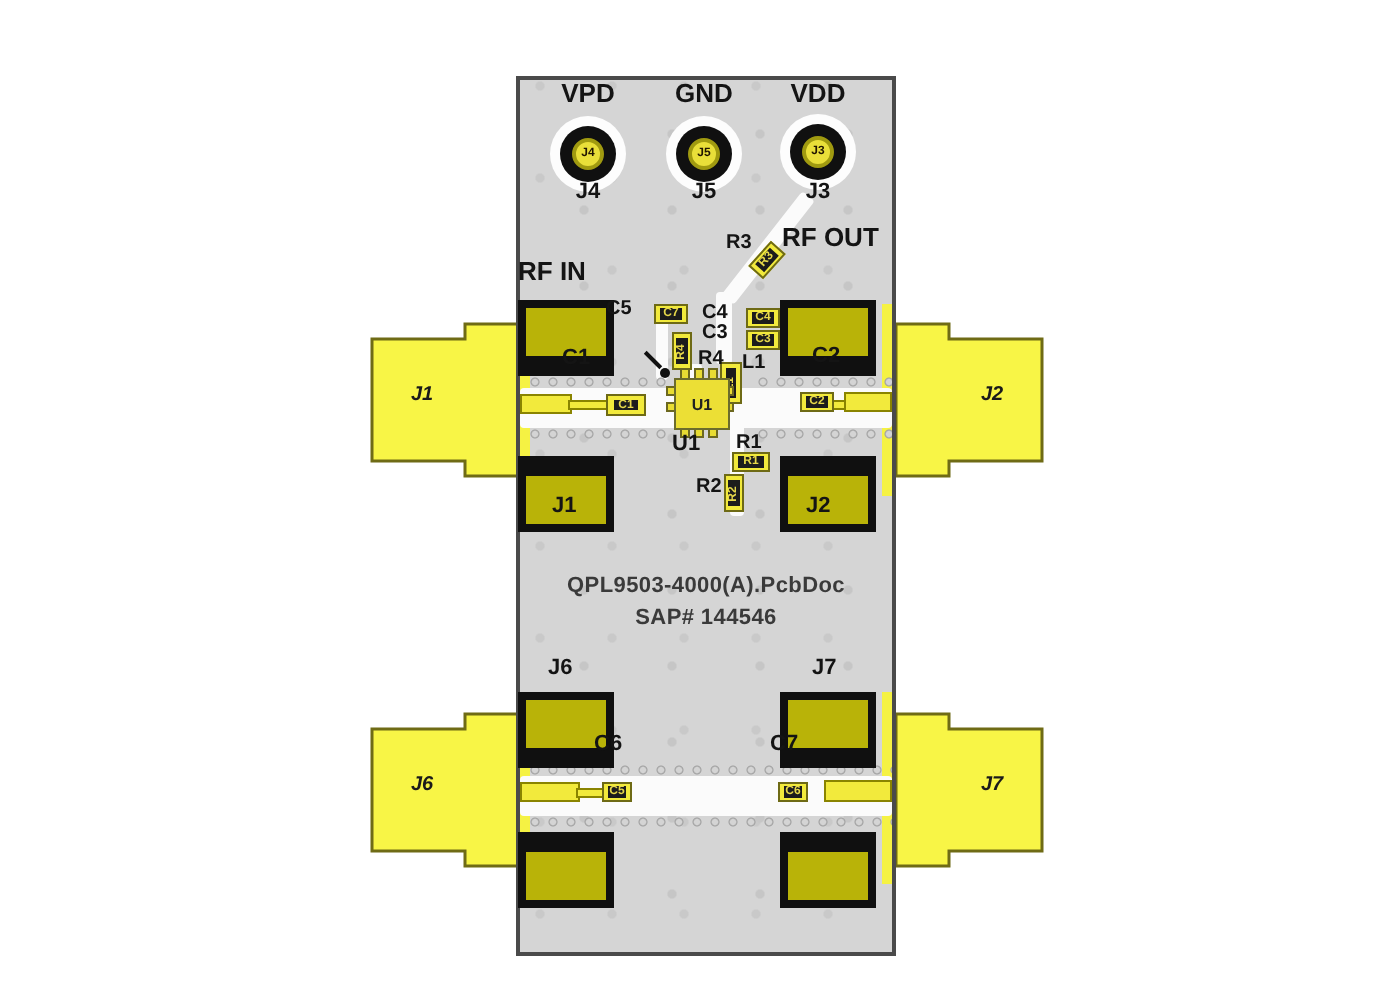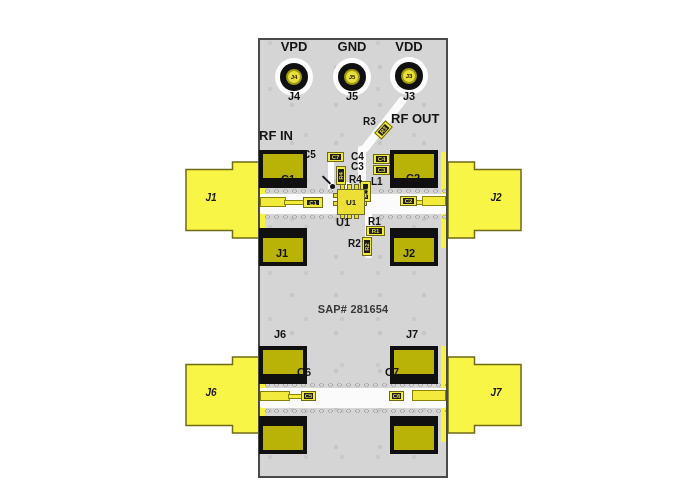--- a/index.html
+++ b/index.html
@@ -247,15 +247,16 @@
   <div class="silk s10" style="left:371px;top:176px">L1</div>
   <div class="silk s10" style="left:363px;top:116px">R3</div>
   <div class="silk s10" style="left:368px;top:216px">R1</div>
   <div class="silk s10" style="left:348px;top:238px">R2</div>
 
   <div class="silk s11" style="left:274px;top:328px">J6</div>
   <div class="silk s11" style="left:406px;top:328px">J7</div>
   <div class="silk s11" style="left:297px;top:366px">C6</div>
   <div class="silk s11" style="left:385px;top:366px">C7</div>
 
-  <div class="doc" style="top:303px">SAP# 281654</div>
+  <div class="doc" style="top:287px">QPL9503-4000(A).PcbDoc</div>
+  <div class="doc" style="top:303px">SAP# 144546</div>
 
 </div>
 
 </body></html>

